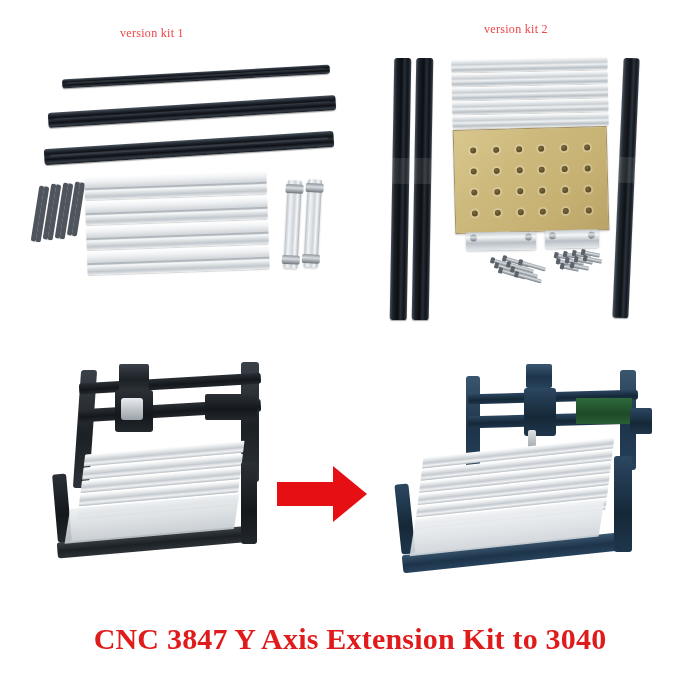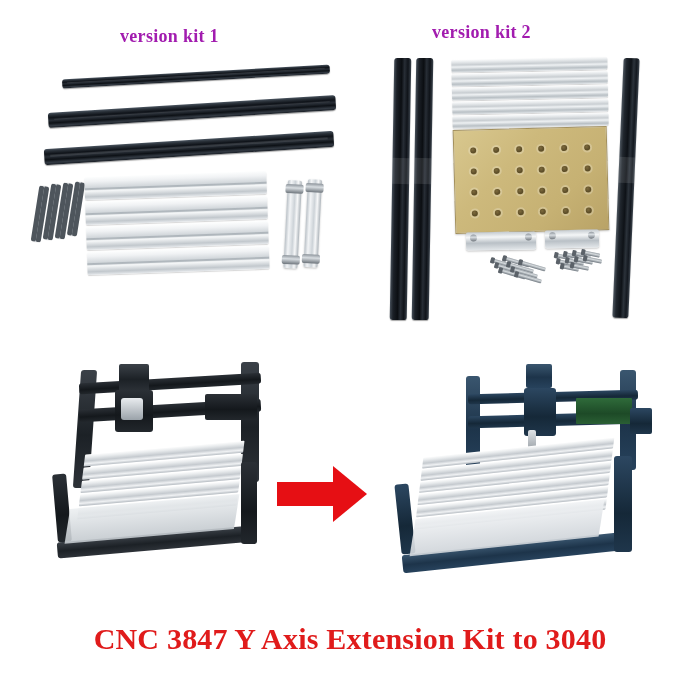--- a/index.html
+++ b/index.html
@@ -14,29 +14,29 @@
     overflow: hidden;
     font-family: "Liberation Serif", serif;
   }
 
   
   .abs { position: absolute; }
 
   
   .kit-label {
     position: absolute;
-    color: #a21caf;
+    color: #ef4444;
     font-family: "Liberation Serif", serif;
-    font-weight: bold;
-    font-size: 18px;
+    font-weight: normal;
+    font-size: 12px;
     letter-spacing: .3px;
     white-space: nowrap;
   }
   #kit1-label { left: 120px; top: 26px; }
-  #kit2-label { left: 432px; top: 22px; }
+  #kit2-label { left: 484px; top: 22px; }
 
   
   #caption {
     position: absolute;
     left: 0;
     right: 0;
     top: 622px;
     text-align: center;
     color: #e01b1b;
     font-family: "Liberation Serif", serif;

